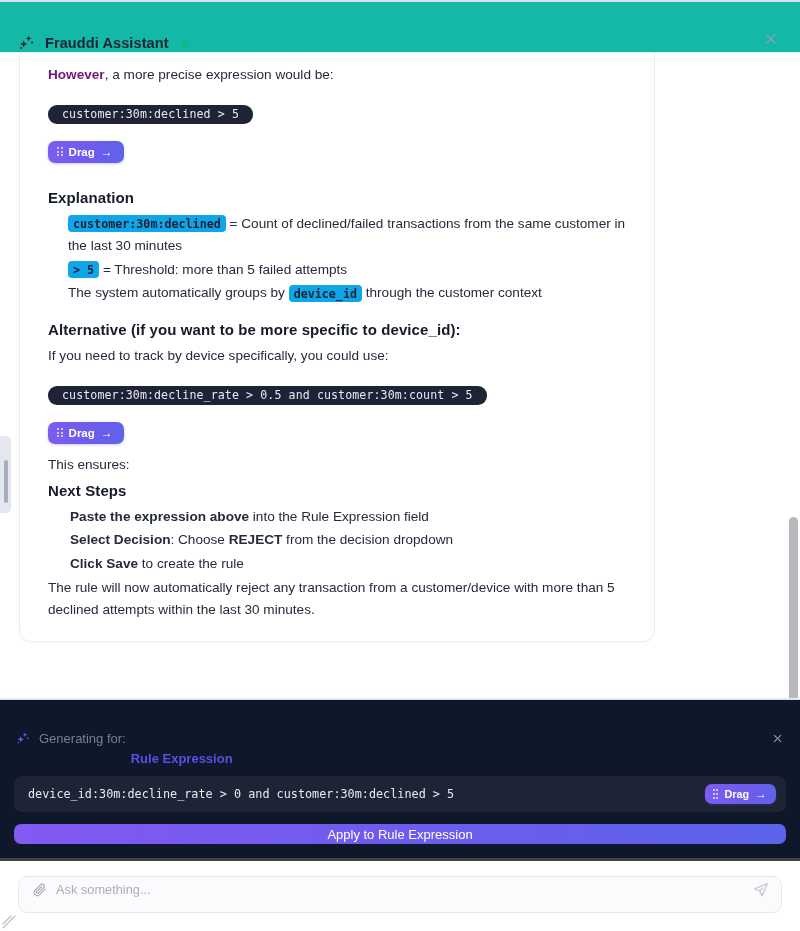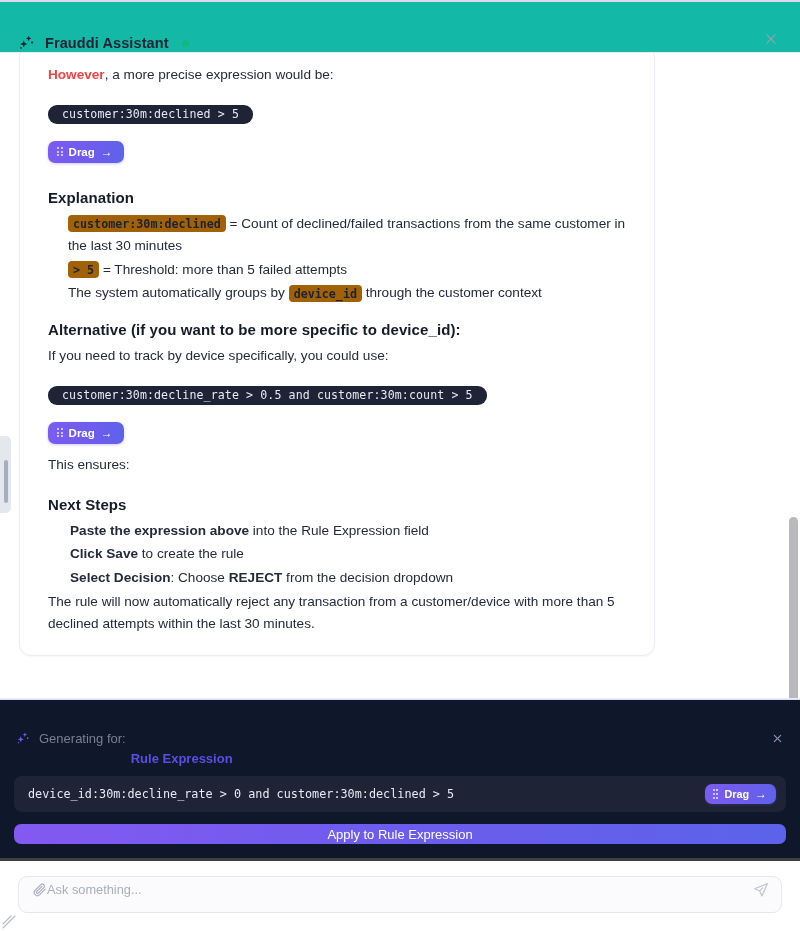--- a/index.html
+++ b/index.html
@@ -78,30 +78,30 @@
     padding: 18px 20px 14px 28px;
     box-shadow: 0 1px 2px rgba(25,25,60,.035);
   }
 
   .p {
     font-size: 13.6px;
     line-height: 1.62;
     color: #252b3b;
     margin: 0 0 6px 0;
   }
-  .p b, .b { font-weight: bold; color: #ef4444; }
+  .p b, .b { font-weight: bold; color: #701a75; }
 
   h3.section {
     font-size: 15px;
     font-weight: bold;
     color: #161b28;
     margin: 16px 0 7px 0;
     letter-spacing: .1px;
   }
-  h3.section.tight { margin-top: 20px; }
+  h3.section.tight { margin-top: 6px; }
 
   .codeblock {
     background: #1e2436;
     color: #e7eaf3;
     border-radius: 9px;
     padding: 2px 14px;
     margin: 13px 0 11px 0;
     font-family: "DejaVu Sans Mono", monospace;
     font-size: 11.6px;
     line-height: 1.3;
@@ -140,21 +140,21 @@
     line-height: 1.66;
     color: #252b3b;
     padding-left: 20px;
     margin-bottom: 1px;
   }
   .bullets.steps li { padding-left: 22px; }
 
   code.inline {
     font-family: "DejaVu Sans Mono", monospace;
     font-size: 11.7px;
-    background: #a16207;
+    background: #0ea5e9;
     color: #1d2231;
     border-radius: 4px;
     padding: 1.5px 5px;
     font-weight: bold;
   }
 
   
   .scroll-track-right {
     position: absolute;
     top: 0; right: 2px;
@@ -252,20 +252,21 @@
     padding: 15px 18px 18px 18px;
   }
   .composer-box {
     height: 37px;
     border: 1px solid #e7e7ef;
     border-radius: 9px;
     background: #fbfbfd;
     display: flex;
     align-items: center;
     padding: 0 12px 10px 13px;
+    gap: 9px;
   }
   .clip-icon { width: 15px; height: 15px; color: #a9aebd; flex: 0 0 auto; }
   .ask-input {
     flex: 1;
     border: none;
     outline: none;
     background: transparent;
     font-family: "Liberation Sans", sans-serif;
     font-size: 12.8px;
     color: #2b2f3e;
@@ -367,24 +368,24 @@
         </div>
 
         <p class="p">This ensures:</p>
 
         <h3 class="section tight">Next Steps</h3>
         <ul class="bullets steps">
           <li>
             <b>Paste the expression above</b><span> into the Rule Expression field</span>
           </li>
           <li>
+            <b>Select Decision</b><span>: Choose </span><b>REJECT</b><span> from the decision dropdown</span>
+          </li>
+          <li>
             <b>Click Save</b><span> to create the rule</span>
-          </li>
-          <li>
-            <b>Select Decision</b><span>: Choose </span><b>REJECT</b><span> from the decision dropdown</span>
           </li>
         </ul>
 
         <p class="p">The rule will now automatically reject any transaction from a customer/device with more than 5 declined attempts within the last 30 minutes.</p>
 
         
       </div>
     </div>
 
     <div class="scroll-track-left">

